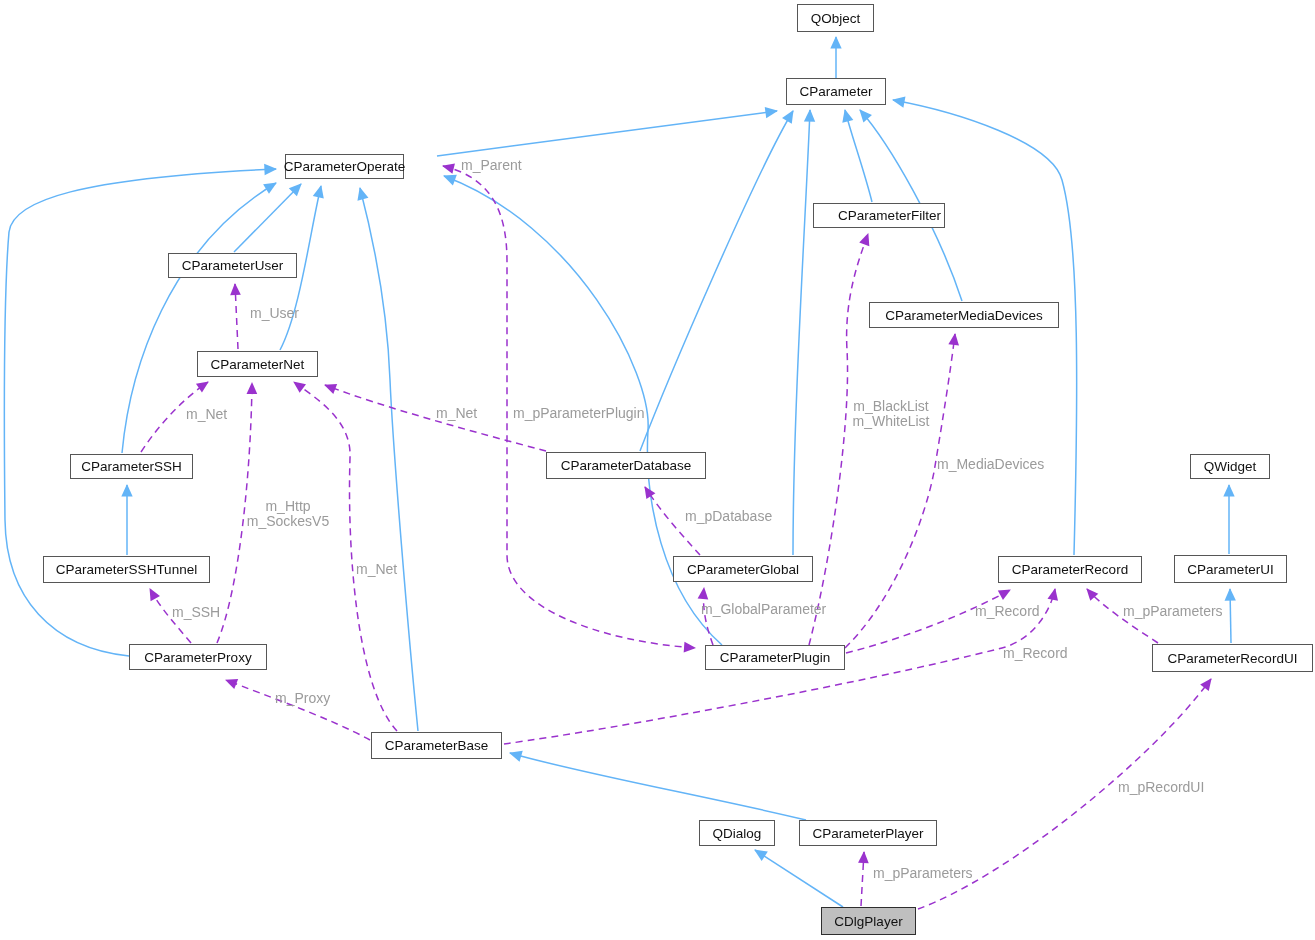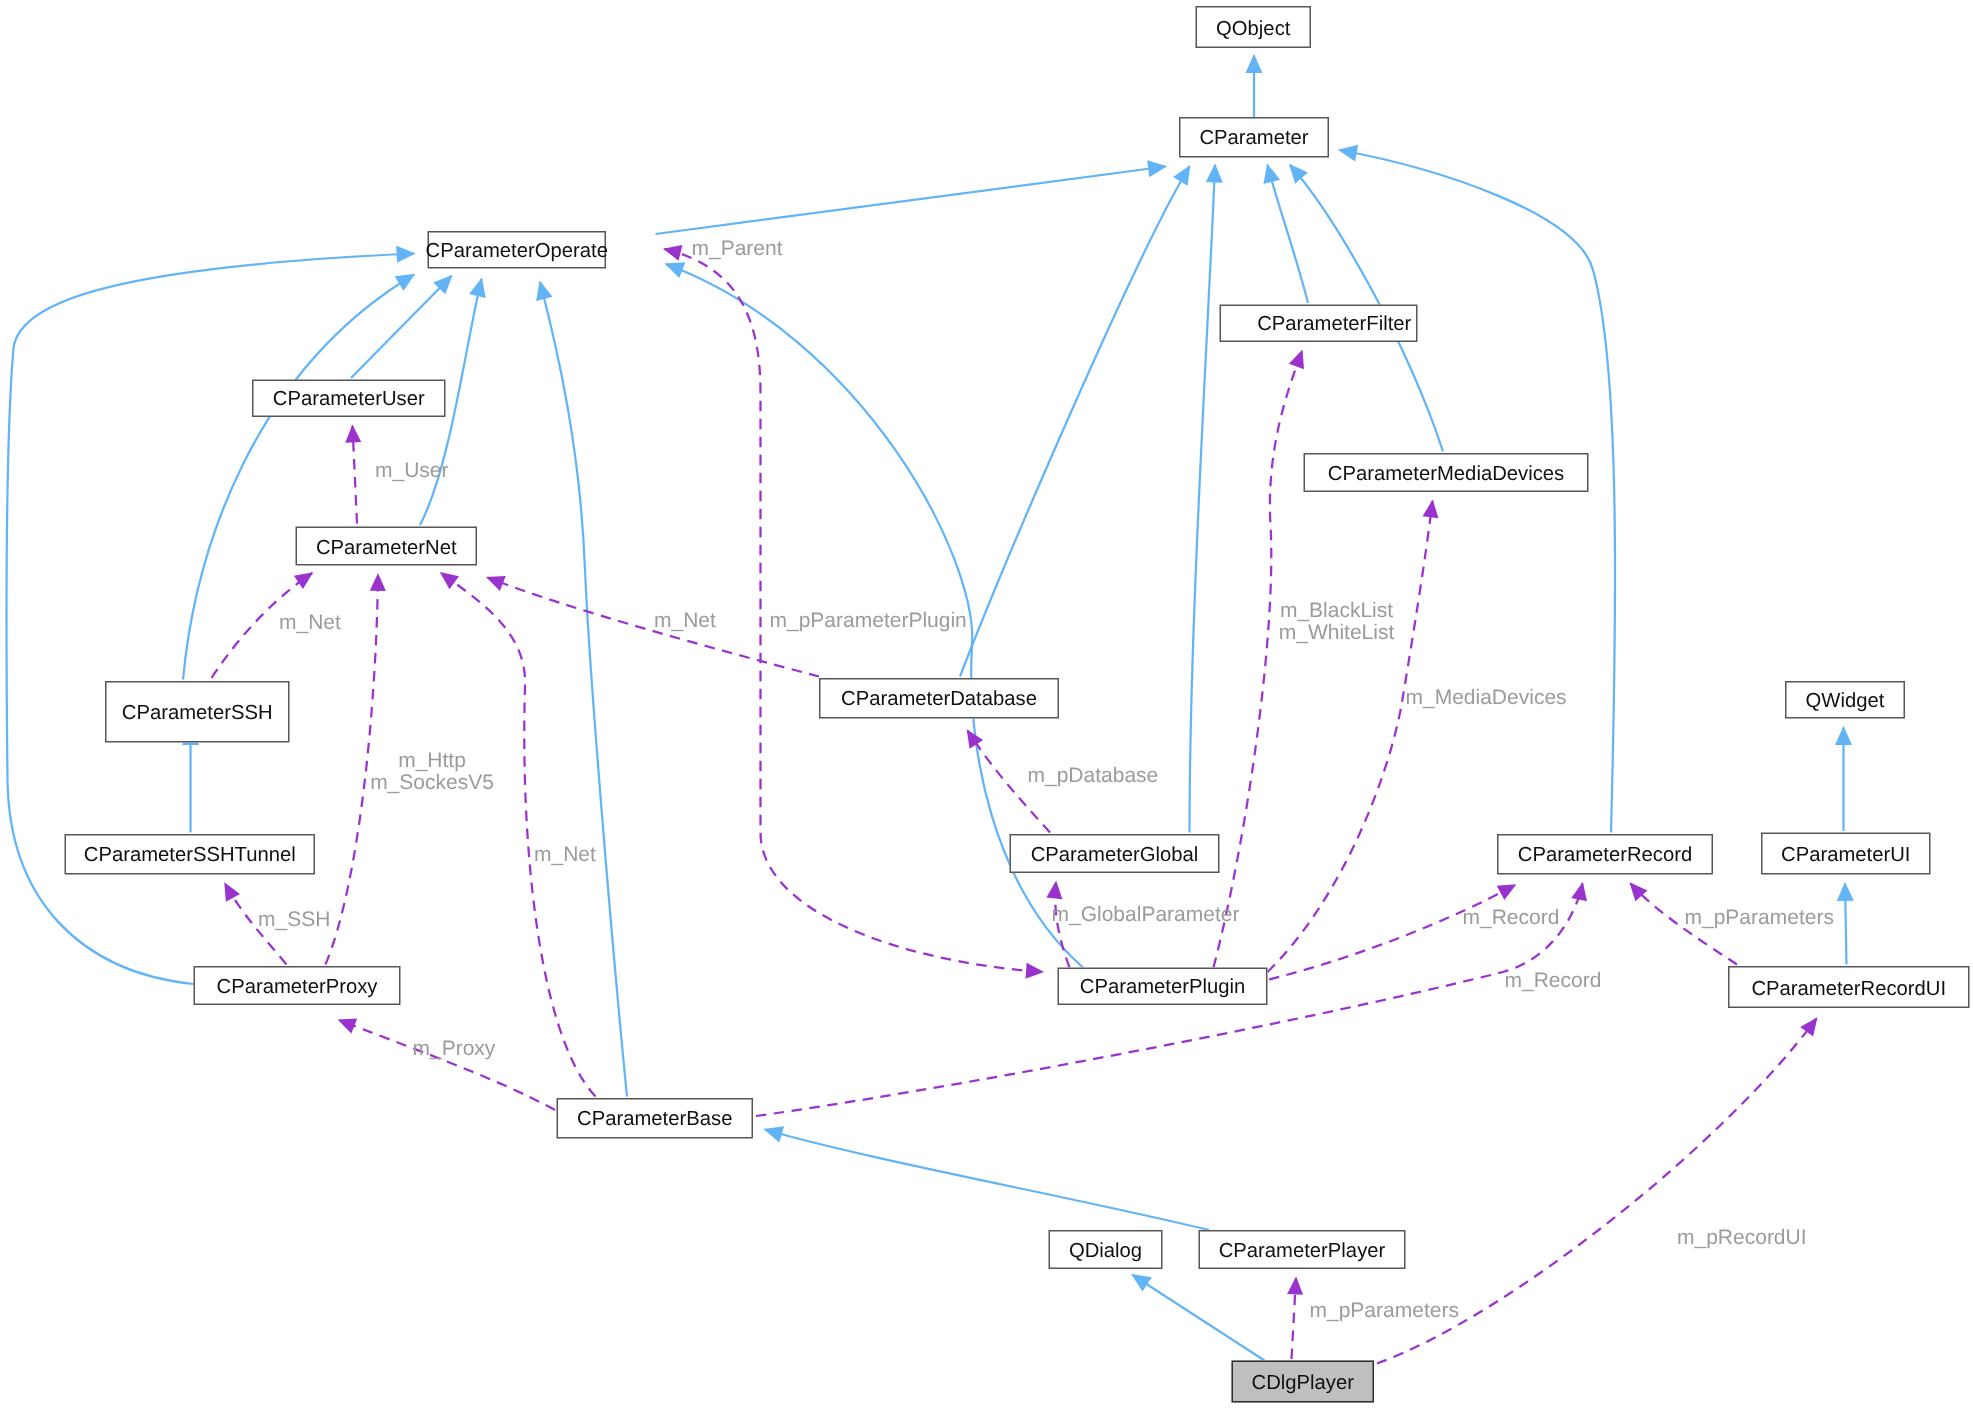--- a/index.html
+++ b/index.html
@@ -85,21 +85,21 @@
     <path class="e-use" marker-end="url(#ah-p)" d="M370,740 C330,718 264,695 226,680"></path>
   </svg>
 
   <div class="node" style="left:797px;top:4px;width:77px;height:28px;">QObject</div>
   <div class="node" style="left:786px;top:78px;width:100px;height:27px;">CParameter</div>
   <div class="node" style="left:285px;top:154px;width:119px;height:25px;">CParameterOperate</div>
   <div class="node" style="left:813px;top:203px;width:132px;height:25px;padding-left:21px;">CParameterFilter</div>
   <div class="node" style="left:168px;top:253px;width:129px;height:25px;text-align:right;">CParameterUser</div>
   <div class="node" style="left:869px;top:302px;width:190px;height:26px;">CParameterMediaDevices</div>
   <div class="node" style="left:197px;top:351px;width:121px;height:26px;">CParameterNet</div>
-  <div class="node" style="left:70px;top:454px;width:123px;height:41px;">CParameterSSH</div>
+  <div class="node" style="left:70px;top:454px;width:123px;height:25px;">CParameterSSH</div>
   <div class="node" style="left:546px;top:452px;width:160px;height:27px;">CParameterDatabase</div>
   <div class="node" style="left:1190px;top:454px;width:80px;height:25px;">QWidget</div>
   <div class="node" style="left:43px;top:556px;width:167px;height:27px;">CParameterSSHTunnel</div>
   <div class="node" style="left:673px;top:556px;width:140px;height:26px;">CParameterGlobal</div>
   <div class="node" style="left:998px;top:556px;width:144px;height:27px;">CParameterRecord</div>
   <div class="node" style="left:1174px;top:555px;width:113px;height:28px;">CParameterUI</div>
   <div class="node" style="left:129px;top:644px;width:138px;height:26px;">CParameterProxy</div>
   <div class="node" style="left:705px;top:645px;width:140px;height:25px;">CParameterPlugin</div>
   <div class="node" style="left:1152px;top:644px;width:161px;height:28px;">CParameterRecordUI</div>
   <div class="node" style="left:371px;top:732px;width:131px;height:27px;">CParameterBase</div>
@@ -123,15 +123,15 @@
   <div class="edge-label center" style="left:848px;top:399px;width:86px;">
     <span>m_BlackList</span><br>
     <span>m_WhiteList</span>
   </div>
   <div class="edge-label" style="left:937px;top:457px;">m_MediaDevices</div>
   <div class="edge-label" style="left:975px;top:604px;">m_Record</div>
   <div class="edge-label" style="left:1003px;top:646px;">m_Record</div>
   <div class="edge-label" style="left:1123px;top:604px;">m_pParameters</div>
   <div class="edge-label" style="left:275px;top:691px;">m_Proxy</div>
   <div class="edge-label" style="left:873px;top:866px;">m_pParameters</div>
-  <div class="edge-label" style="left:1118px;top:780px;margin-top:37px;">m_pRecordUI</div>
+  <div class="edge-label" style="left:1118px;top:780px;">m_pRecordUI</div>
 
 </div>
 
 </body></html>

